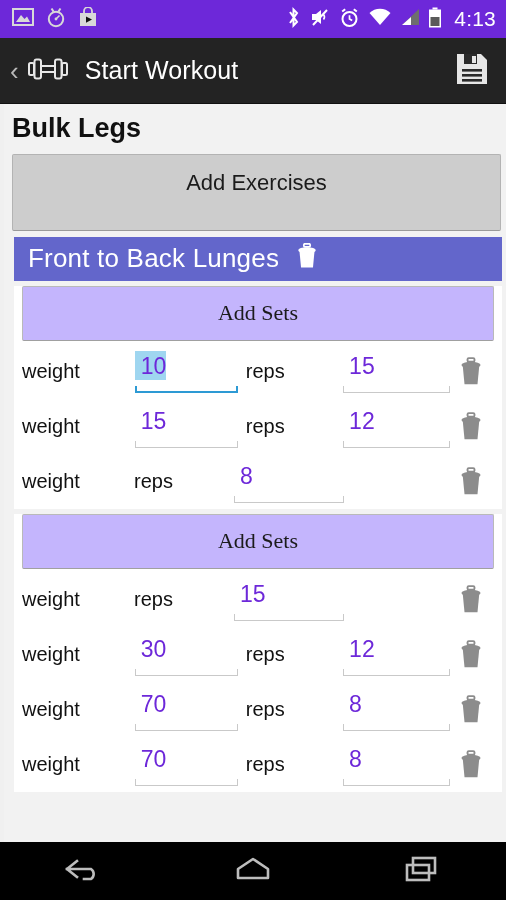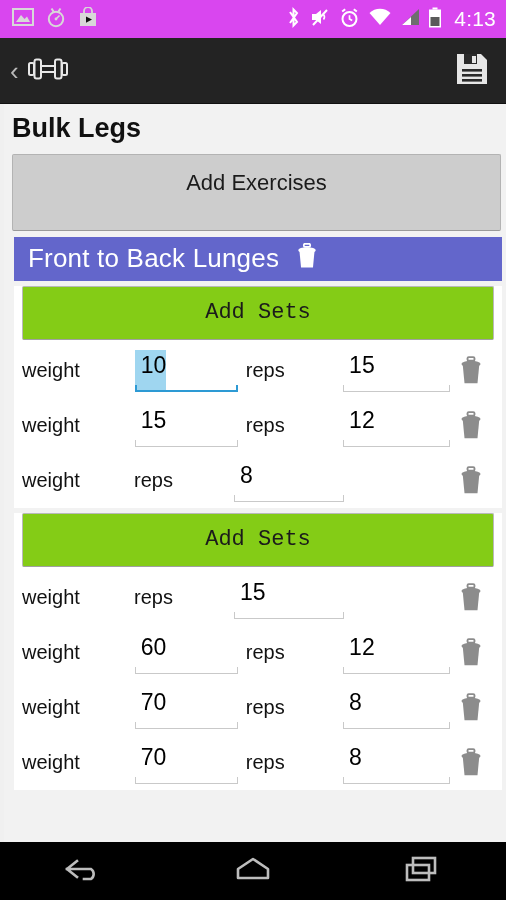--- a/index.html
+++ b/index.html
@@ -13,21 +13,21 @@
     position: relative;
     width: 506px; height: 900px;
     background: #f0f0f0;
     overflow: hidden;
   }
 
   
   .statusbar {
     position: absolute; top: 0; left: 0;
     width: 506px; height: 38px;
-    background: #d946ef;
+    background: #6d28d9;
     display: flex; align-items: center;
     padding: 0 10px 0 12px;
   }
   .sb-left { display: flex; align-items: center; gap: 11px; }
   .sb-right { margin-left: auto; display: flex; align-items: center; gap: 8px; }
   .sb-icon { display: block; }
   .sb-clock {
     color: #ffffff; font-size: 21px; letter-spacing: .2px;
     margin-left: 4px; font-family: "Liberation Sans", sans-serif;
   }
@@ -90,28 +90,28 @@
   .section-body {
     background: #ffffff;
     margin: 0 8px 0 10px;
     padding: 0 0 0 0;
   }
 
   .btn-sets {
     display: block;
     width: 472px;
     margin: 5px auto 3px auto;
-    background: #84cc16;
+    background: #c4b5fd;
     border: 1px solid #b9b9b9;
     border-bottom-color: #a0a0a0;
     border-radius: 2px;
     color: #1b1b1b; font-size: 22px;
     text-align: center;
     padding: 13px 0 14px 0;
-    font-family: Liberation Mono, monospace;
+    font-family: Liberation Serif, serif;
   }
 
   .set-row {
     display: flex; align-items: center;
     height: 55px;
     padding: 0 0 0 8px;
   }
   .lbl {
     font-size: 20px; color: #111;
     font-family: "Liberation Sans", sans-serif;
@@ -119,22 +119,22 @@
   .lbl-weight { width: 112px; }
   .lbl-reps { width: 96px; }
 
   .field {
     position: relative;
     width: 100px; height: 42px;
     margin-right: 8px;
     display: flex; align-items: flex-start;
   }
   .field .val {
-    font-size: 23px; color: #000000;
-    padding: 2px 0 11px 6px;
+    font-size: 23px; color: #6d28d9;
+    padding: 2px 0 0 6px;
     font-family: "Liberation Sans", sans-serif;
     white-space: nowrap;
   }
   .field .underline {
     position: absolute; left: 0; bottom: 0;
     width: 100%; height: 7px;
     border-bottom: 1px solid #c9c9c9;
     border-left: 1px solid #c9c9c9;
     border-right: 1px solid #c9c9c9;
   }
@@ -237,20 +237,21 @@
       <span>
         <svg width="46" height="30" viewBox="0 0 46 30">
           <rect x="4" y="9" width="5" height="12" rx="1.5" fill="none" stroke="#e8e8e8" stroke-width="2"></rect>
           <rect x="9.5" y="5.5" width="6.5" height="19" rx="2" fill="none" stroke="#e8e8e8" stroke-width="2"></rect>
           <rect x="30" y="5.5" width="6.5" height="19" rx="2" fill="none" stroke="#e8e8e8" stroke-width="2"></rect>
           <rect x="37" y="9" width="5" height="12" rx="1.5" fill="none" stroke="#e8e8e8" stroke-width="2"></rect>
           <rect x="16" y="12" width="14" height="6" fill="none" stroke="#e8e8e8" stroke-width="2"></rect>
         </svg>
       </span>
     </div>
+    <div class="ab-title">Start Workout</div>
     <div class="ab-save">
       <span>
         <svg width="36" height="36" viewBox="0 0 36 36">
           <path d="M3 3 H27 L33 9 V33 H3 Z" fill="#e6e6e6"></path>
           <rect x="10" y="3" width="13" height="10" fill="#2a2a2a"></rect>
           <rect x="18" y="5" width="4" height="7" fill="#e6e6e6"></rect>
           <rect x="8" y="18" width="20" height="2.6" fill="#2a2a2a"></rect>
           <rect x="8" y="23" width="20" height="2.6" fill="#2a2a2a"></rect>
           <rect x="8" y="28" width="20" height="2.6" fill="#2a2a2a"></rect>
         </svg>
@@ -342,21 +343,21 @@
               <svg width="26" height="30" viewBox="0 0 30 34">
                 <rect x="11" y="1" width="8" height="4" rx="1.4" fill="none" stroke="#8c8c8c" stroke-width="2.2"></rect>
                 <ellipse cx="15" cy="9" rx="11" ry="3.8" fill="#8c8c8c"></ellipse>
                 <path d="M5.5 10 L7.5 31 H22.5 L24.5 10 Z" fill="#8c8c8c"></path>
               </svg>
             </span>
           </div>
           <div class="set-row">
             <span class="lbl lbl-weight">weight</span>
             <div class="field field-weight">
-              <span class="val">60</span>
+              <span class="val">30</span>
               <span class="underline"></span>
             </div>
             <span class="lbl lbl-reps">reps</span>
             <div class="field field-reps">
               <span class="val">12</span>
               <span class="underline"></span>
             </div>
             <span class="row-trash">
               <svg width="26" height="30" viewBox="0 0 30 34">
                 <rect x="11" y="1" width="8" height="4" rx="1.4" fill="none" stroke="#8c8c8c" stroke-width="2.2"></rect>

